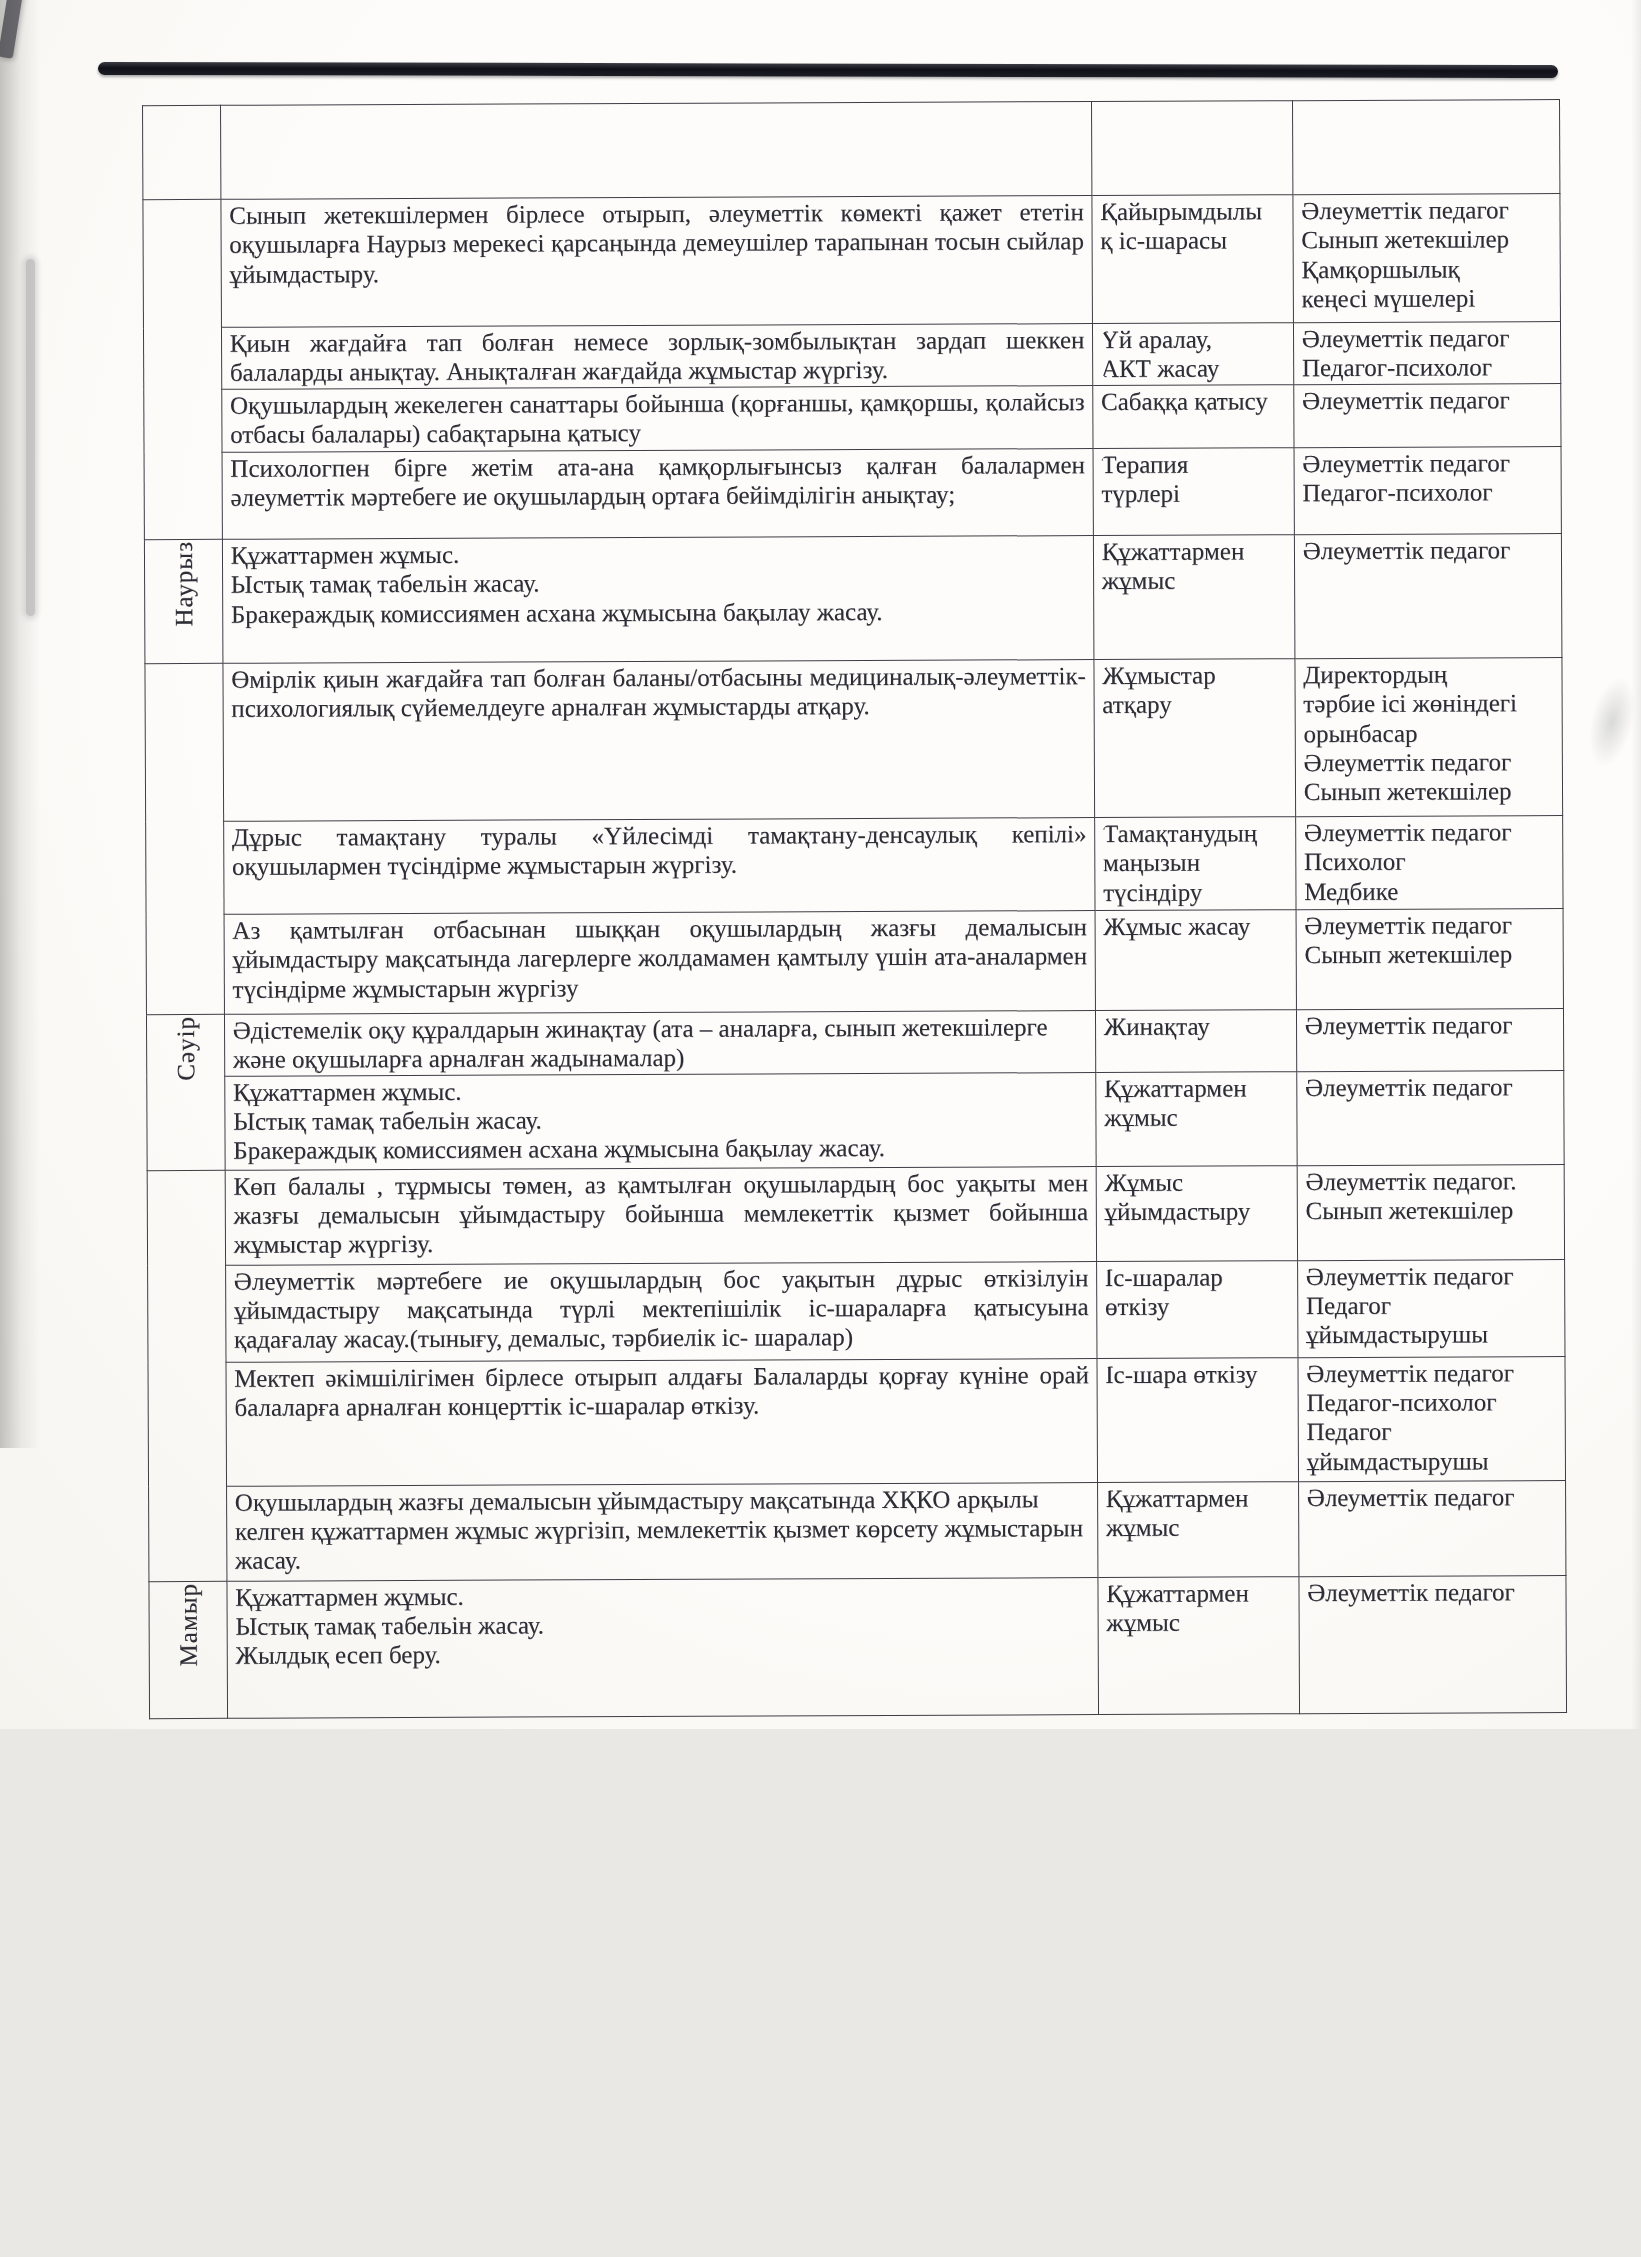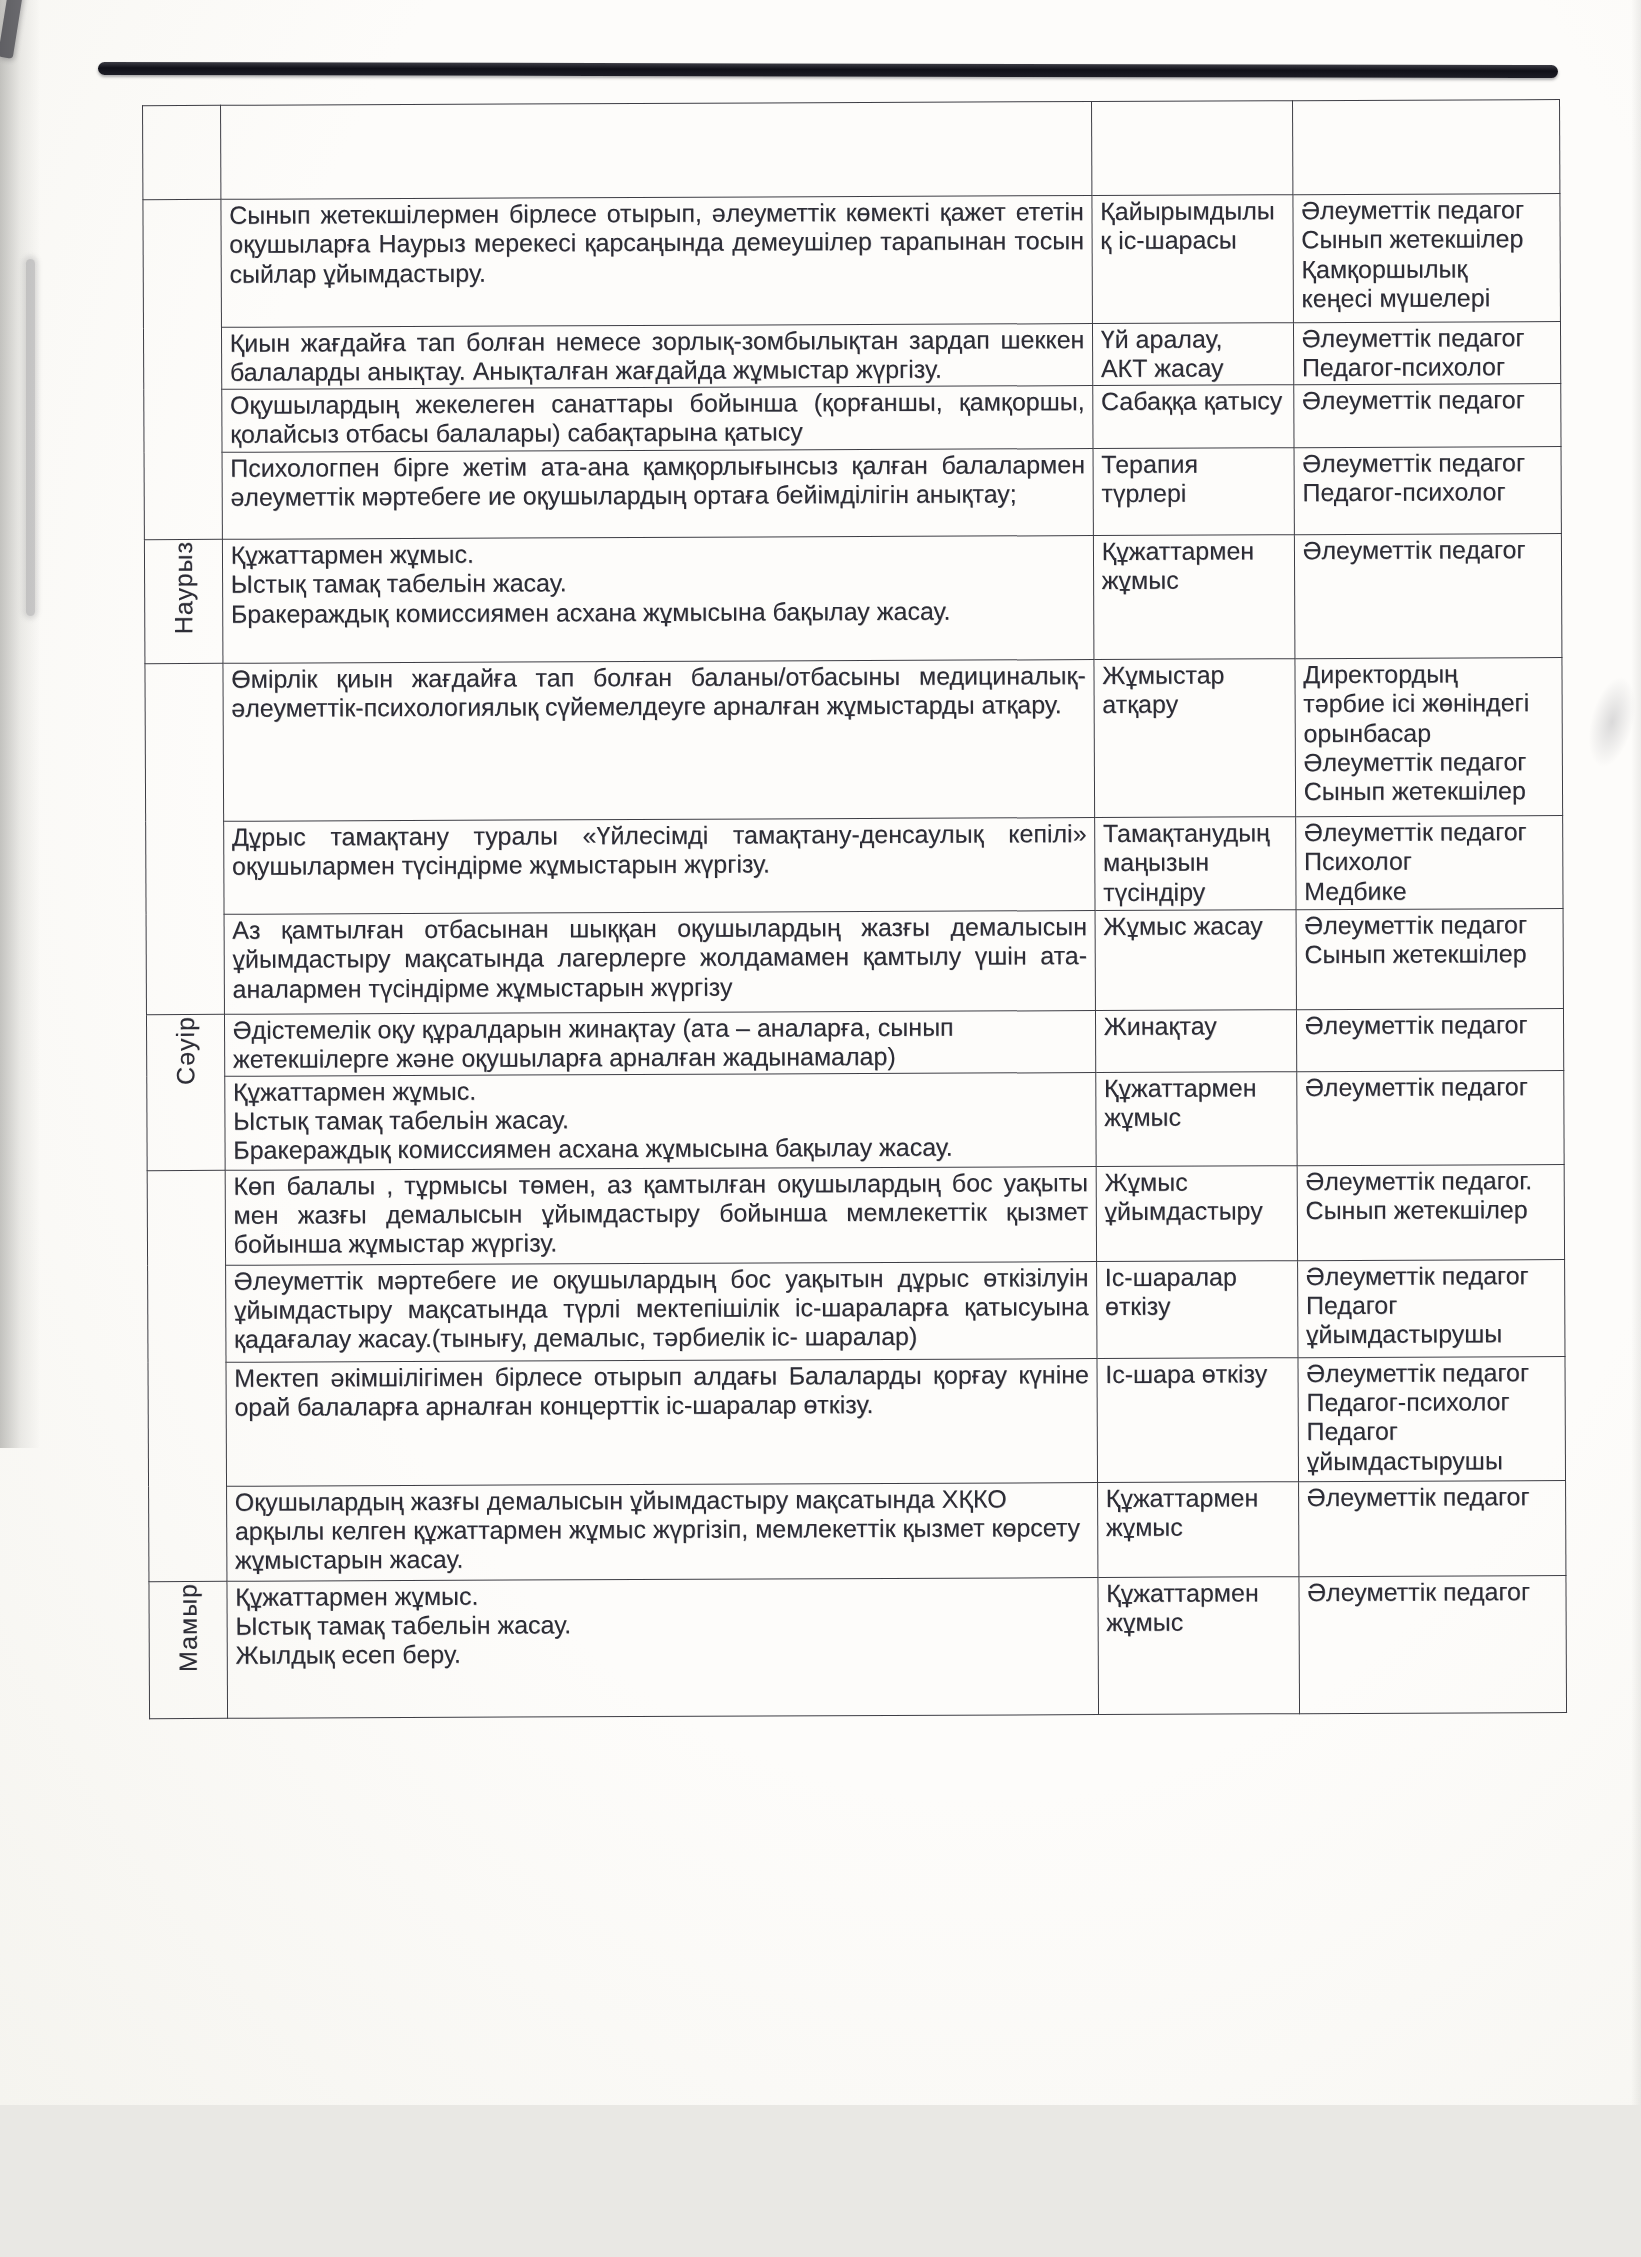--- a/index.html
+++ b/index.html
@@ -1,19 +1,19 @@
 <!DOCTYPE html>
 <html><head>
 <meta charset="utf-8">
 <style>
   html,body{margin:0;padding:0;background:#e9e8e4;}
   .page{
-    position:relative;width:1641px;height:2105px;overflow:hidden;
+    position:relative;width:1641px;height:1729px;overflow:hidden;
     background:radial-gradient(ellipse at 60% 35%, #fdfcfa 55%, #f5f4ef 100%);
-    font-family:Liberation Sans, sans-serif;
+    font-family:Liberation Serif, serif;
     color:#2d2d36;
   }
   
   .top-line{
     position:absolute;left:98px;top:62px;width:1460px;height:12.6px;
     background:linear-gradient(to bottom,#3c3c44,#101018 45%,#1d1d26);
     border-radius:6.8px;transform:rotate(0.12deg);transform-origin:left center;
     box-shadow:0 1.9px 2.9px rgba(25,25,35,0.35);
   }
   .left-edge-shadow{
@@ -45,21 +45,21 @@
     transform:rotate(-0.25deg);transform-origin:top right;
   }
   table.plan-table td{
     border:1.9px solid #3e3e45;vertical-align:top;
     font-size:25px;line-height:29.4px;padding:1px 7.7px;
     text-shadow:0.4px 0.4px 0.5px rgba(46,46,56,0.35);
     overflow:hidden;
   }
   td.activity-cell{padding:1.9px 9.7px 1.9px 11.6px;}
   td.activity-cell.justify div.para{text-align:justify;}
-  td.form-cell{padding:1.9px 3.9px 1.9px 7.7px;}
+  td.form-cell{padding:1.9px 3.9px 1.9px 7.7px;border-radius:31px;}
   td.resp-cell{padding:1.9px 3.9px 1.9px 9.7px;}
   td.month-cell{vertical-align:middle;text-align:center;padding:0;}
   .month-label{
     display:inline-block;writing-mode:vertical-rl;transform:rotate(180deg);
     font-size:25px;letter-spacing:1px;white-space:nowrap;
   }
   
   tbody tr:nth-child(1){height:94px;}
   tbody tr:nth-child(2){height:128px;}
   tbody tr:nth-child(3){height:60px;}

